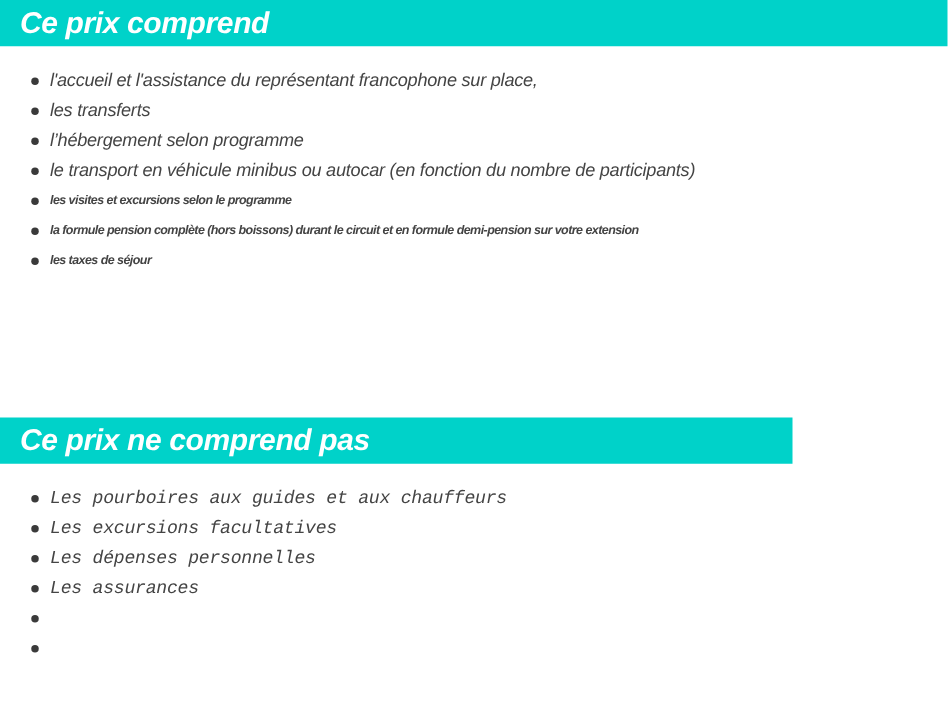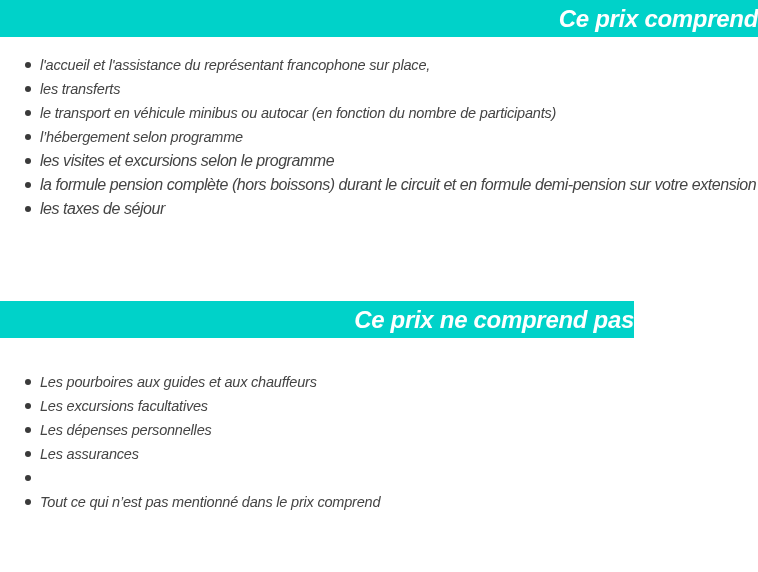--- a/index.html
+++ b/index.html
@@ -8,21 +8,20 @@
       background: #00d2c9;
       height: 37px;
       color: #ffffff;
       font-style: italic;
       font-weight: bold;
       font-size: 24px;
       line-height: 37px;
       padding-left: 16px;
       letter-spacing: -0.3px;
       box-sizing: border-box;
-      text-align: right;
     }
     ul.bullets { list-style: none; margin: 0; padding: 0; }
     ul.bullets li {
       position: relative;
       height: 24px;
       line-height: 24px;
       padding-left: 40px;
       font-style: italic;
       font-size: 14.5px;
       color: #444444;
@@ -32,44 +31,44 @@
     ul.bullets li .dot {
       position: absolute;
       left: 25px;
       top: 9px;
       width: 6px;
       height: 6px;
       border-radius: 50%;
       background: #3a3a3a;
     }
     #sec1 .list { padding-top: 16px; }
-    #sec1 .list li.condensed { letter-spacing: -0.45px; font-size: 16px; }
-    #sec2 { position: absolute; top: 301px; left: 0; width: 634px; }
+    #sec1 .list li.condensed { letter-spacing: -0.45px; font-size: 10px; font-weight: bold; }
+    #sec2 { position: absolute; top: 334px; left: 0; width: 634px; }
     #sec1 { position: absolute; top: 0; left: 0; width: 758px; }
-    #sec2 .list { padding-top: 32px; }
+    #sec2 .list { padding-top: 16px; font-family: Liberation Mono, monospace; }
   </style>
 </head>
 <body>
 
 <section id="sec1">
   <div class="section-header">Ce prix comprend</div>
   <ul class="bullets list">
     <li><span class="dot"></span><span>l'accueil et l'assistance du représentant francophone sur place,</span></li>
     <li><span class="dot"></span><span>les transferts</span></li>
+    <li><span class="dot"></span><span>l’hébergement selon programme</span></li>
     <li><span class="dot"></span><span>le transport en véhicule minibus ou autocar (en fonction du nombre de participants)</span></li>
-    <li><span class="dot"></span><span>l’hébergement selon programme</span></li>
     <li class="condensed"><span class="dot"></span><span>les visites et excursions selon le programme</span></li>
     <li class="condensed"><span class="dot"></span><span>la formule pension complète (hors boissons) durant le circuit et en formule demi-pension sur votre extension</span></li>
     <li class="condensed"><span class="dot"></span><span>les taxes de séjour</span></li>
   </ul>
 </section>
 
 <section id="sec2">
   <div class="section-header">Ce prix ne comprend pas</div>
   <ul class="bullets list">
     <li><span class="dot"></span><span>Les pourboires aux guides et aux chauffeurs</span></li>
     <li><span class="dot"></span><span>Les excursions facultatives</span></li>
     <li><span class="dot"></span><span>Les dépenses personnelles</span></li>
     <li><span class="dot"></span><span>Les assurances</span></li>
     <li><span class="dot"></span></li>
-    <li><span class="dot"></span><span>Tout ce qui n’est pas mentionné dans le prix comprend</span></li>
+    <li><span class="dot"></span></li>
   </ul>
 </section>
 
 </body></html>

